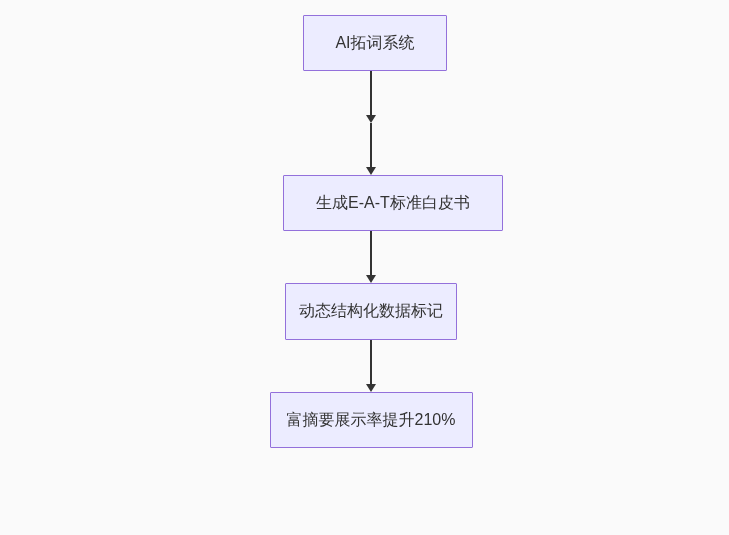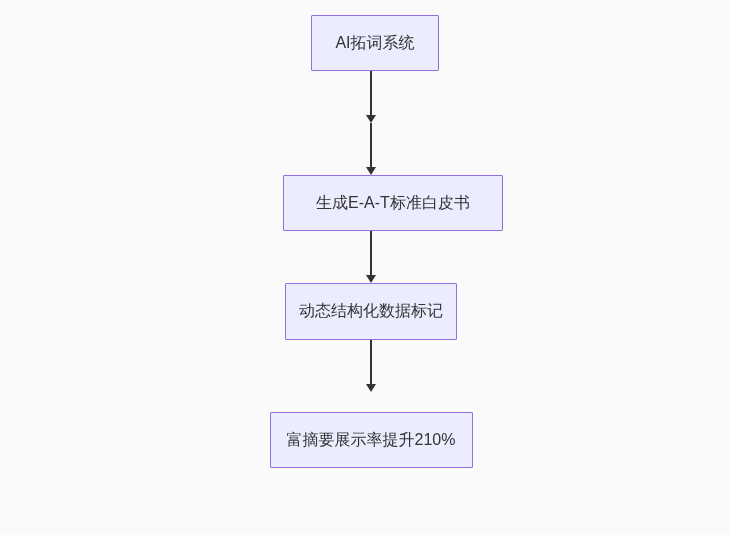--- a/index.html
+++ b/index.html
@@ -35,25 +35,25 @@
     align-items: center;
     justify-content: center;
     background: var(--node-fill);
     border: 1px solid var(--node-border);
     border-radius: 1px;
     color: var(--text);
     font-size: 16px;
     white-space: nowrap;
     padding: 0 10px;
   }
-  .node.n1 { width: 128px; margin-left: 8px; }
+  .node.n1 { width: 144px; margin-left: 8px; }
   .node.n2 { width: 191px; height: 57px; }
   .node.n3 { width: 220px; margin-left: 44px; }
   .node.n4 { width: 172px; height: 57px; }
-  .node.n5 { width: 203px; margin-top: 20px; }
+  .node.n5 { width: 203px; }
   .arrow {
     height: 52px;
     display: flex;
     flex-direction: column;
     align-items: center;
   }
   .arrow-line {
     width: 2px;
     flex: 1 1 auto;
     background: var(--arrow);

